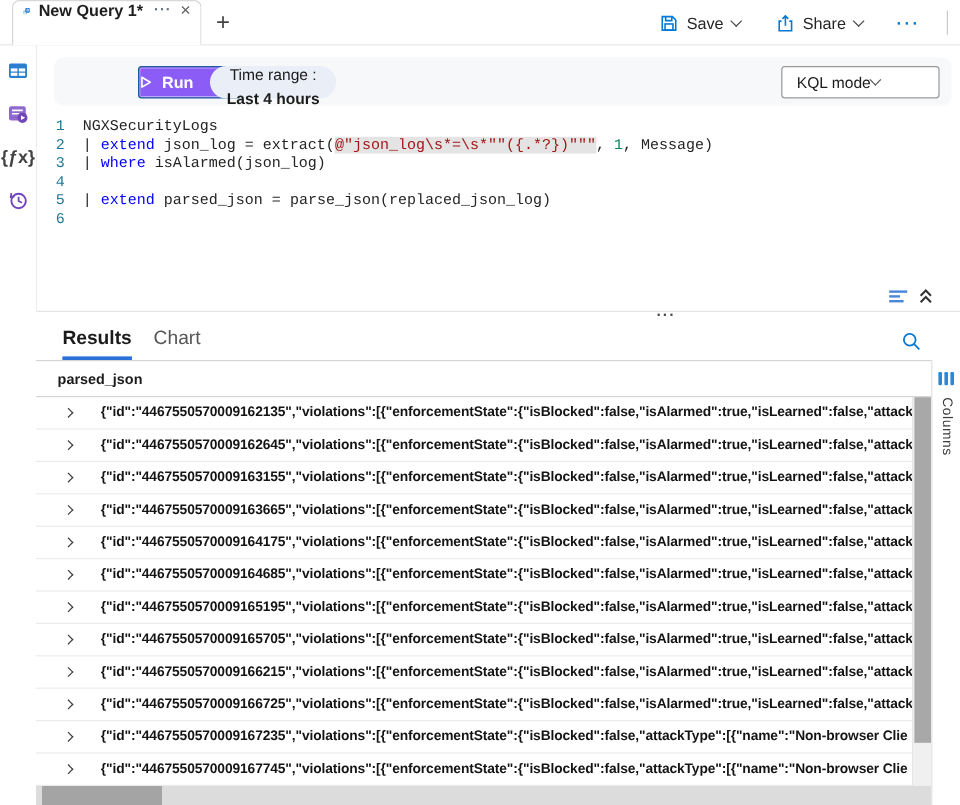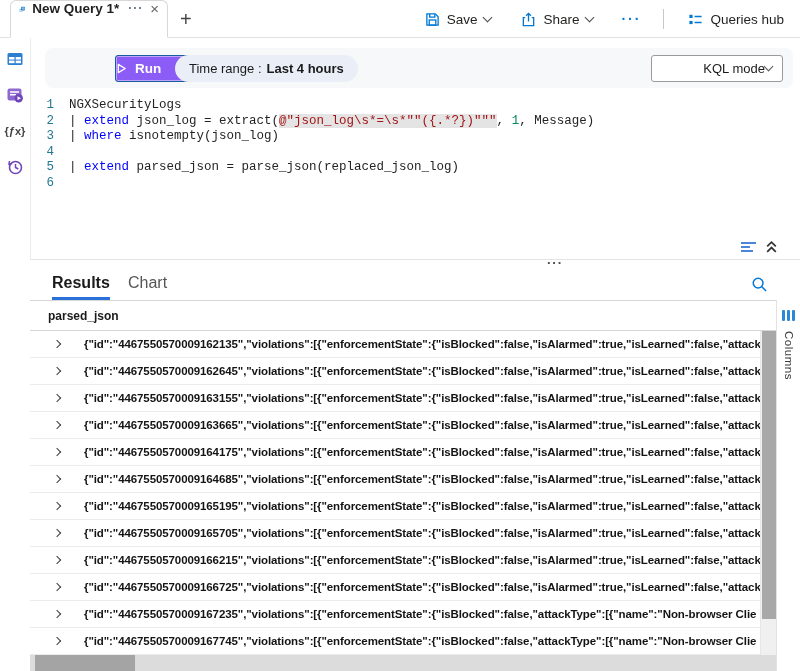--- a/index.html
+++ b/index.html
@@ -22,34 +22,34 @@
   .action-btn { display:flex; align-items:center; gap:7px; font-size:13.5px; color:#252423; cursor:pointer; padding:4px 6px; }
   .chev { width:7px; height:7px; border-right:1.5px solid #4a4a4a; border-bottom:1.5px solid #4a4a4a;
     transform:rotate(45deg); margin-top:-4px; }
   .more-dots { color:#0078d4; font-weight:700; font-size:14px; letter-spacing:2px; cursor:pointer; padding:0 4px; }
   .vdiv { width:1px; height:20px; background:#c8c8c8; }
 
   
   .rail { position:absolute; left:0; top:38px; width:30px; height:633px; background:#fff; }
   .rail-divider { position:absolute; left:30px; top:38px; width:1px; height:222px; background:#ececec; }
   .rail-item { width:30px; height:30px; display:flex; align-items:center; justify-content:center; cursor:pointer; margin-top:6px; }
-  .fx-icon { font-size:11px; color:#424242; font-weight:600; white-space:nowrap; }
+  .fx-icon { font-size:15px; color:#424242; font-weight:600; white-space:nowrap; }
 
   
   .editor-panel { position:absolute; left:31px; top:38px; width:769px; height:221px; background:#fff; }
   .toolbar { position:absolute; left:14px; top:10px; right:7px; height:40px; background:#f7f8fa; border-radius:8px; }
   .run-btn { position:absolute; left:30px; top:7px; width:88px; height:27px; background:#8b5cf6;
     border:1px solid #1a5a9e; border-radius:3px; box-shadow:inset 0 0 0 1px rgba(255,255,255,.45);
     color:#fff; font-size:13.5px; font-weight:600; display:flex; align-items:center; gap:8px; cursor:pointer;margin-left:40px; }
   .pill { position:absolute; top:7px; height:27px; background:#e9eef7; border-radius:14px;
-    display:flex; align-items:center; padding:0 14px; font-size:13px; color:#1b1b1b; gap:5px; cursor:pointer; }
+    display:flex; align-items:center; padding:0 14px; font-size:13px; color:#1b1b1b; gap:5px; cursor:pointer;flex-direction:column; }
   .pill b { font-weight:700; }
   .kql-select { position:absolute; top:7px; right:10px; width:132px; height:27px; background:#fff;
     border:1px solid #9a9a9a; border-radius:3px; display:flex; align-items:center;
-    justify-content:flex-end; padding:0 10px 0 12px; font-size:13px; color:#1b1b1b; cursor:pointer; }
+    justify-content:flex-start; padding:0 10px 0 12px; font-size:13px; color:#1b1b1b; cursor:pointer; }
   .kql-select .chev { border-color:#555; }
 
   .code-area { position:absolute; left:0; top:60px; right:0; font-family:"Liberation Mono","DejaVu Sans Mono",monospace;
     font-size:12.5px; line-height:15.5px; }
   .code-line { display:flex; white-space:pre; }
   .line-num { width:38px; text-align:right; padding-right:15px; color:#237893; flex:none; }
   .tok.kw { color:#0000ff; }
   .tok.str { color:#a31515; }
   .tok.num { color:#098658; }
   .tok.hl { background:#e4e4e4; }
@@ -127,28 +127,20 @@
       <div class="action-btn">
         <svg width="15" height="15" viewBox="0 0 16 16">
           <path d="M4.5 6 H2.5 V14.5 H13.5 V6 H11.5" fill="none" stroke="#0078d4" stroke-width="1.4"></path>
           <path d="M8 10 V1.8 M5.4 4 L8 1.4 L10.6 4" fill="none" stroke="#0078d4" stroke-width="1.4"></path>
         </svg>
         <span>Share</span>
         <span class="chev"></span>
       </div>
       <span class="more-dots">···</span>
       <span class="vdiv"></span>
-      <div class="action-btn">
-        <svg width="15" height="15" viewBox="0 0 16 16">
-          <rect x="1.5" y="3" width="3.4" height="3.4" fill="#0078d4"></rect>
-          <rect x="1.5" y="9.5" width="3.4" height="3.4" fill="#0078d4"></rect>
-          <path d="M7 4.7 H14.5 M7 11.2 H14.5" stroke="#0078d4" stroke-width="1.6"></path>
-        </svg>
-        <span>Queries hub</span>
-      </div>
     </div>
   </div>
 
   <div class="rail">
     <div class="rail-item">
       <svg width="18" height="18" viewBox="0 0 18 18">
         <rect x="1.5" y="3" width="15" height="12" rx="1.5" fill="#2a7fd0"></rect>
         <rect x="3" y="7" width="5.5" height="2.6" fill="#fff"></rect>
           <rect x="9.7" y="7" width="5.3" height="2.6" fill="#fff"></rect>
         <rect x="3" y="10.6" width="5.5" height="2.6" fill="#fff"></rect>
@@ -191,21 +183,21 @@
       <div class="kql-select">
         <span>KQL mode</span>
         <span class="chev"></span>
       </div>
     </div>
 
     <div class="code-area">
       <div>
           <div class="code-line"><span class="line-num">1</span><span><span class="tok plain">NGXSecurityLogs</span></span></div>
           <div class="code-line"><span class="line-num">2</span><span><span class="tok plain">| </span><span class="tok kw">extend</span><span class="tok plain"> json_log = extract(</span><span class="tok str hl">@"json_log\s*=\s*""({.*?})"""</span><span class="tok plain">, </span><span class="tok num">1</span><span class="tok plain">, Message)</span></span></div>
-          <div class="code-line"><span class="line-num">3</span><span><span class="tok plain">| </span><span class="tok kw">where</span><span class="tok plain"> isnotempty(json_log)</span></span></div>
+          <div class="code-line"><span class="line-num">3</span><span><span class="tok plain">| </span><span class="tok kw">where</span><span class="tok plain"> isAlarmed(json_log)</span></span></div>
           <div class="code-line"><span class="line-num">4</span></div>
           <div class="code-line"><span class="line-num">5</span><span><span class="tok plain">| </span><span class="tok kw">extend</span><span class="tok plain"> parsed_json = </span><span class="tok plain wavy">parse_json</span><span class="tok plain">(replaced_json_log)</span></span></div>
           <div class="code-line"><span class="line-num">6</span></div>
         </div>
     </div>
 
     <div class="editor-actions">
       <span class="icon-btn">
         <svg width="18" height="14" viewBox="0 0 18 14">
           <rect x="1" y="2" width="15" height="2" fill="#4b86d8"></rect>

